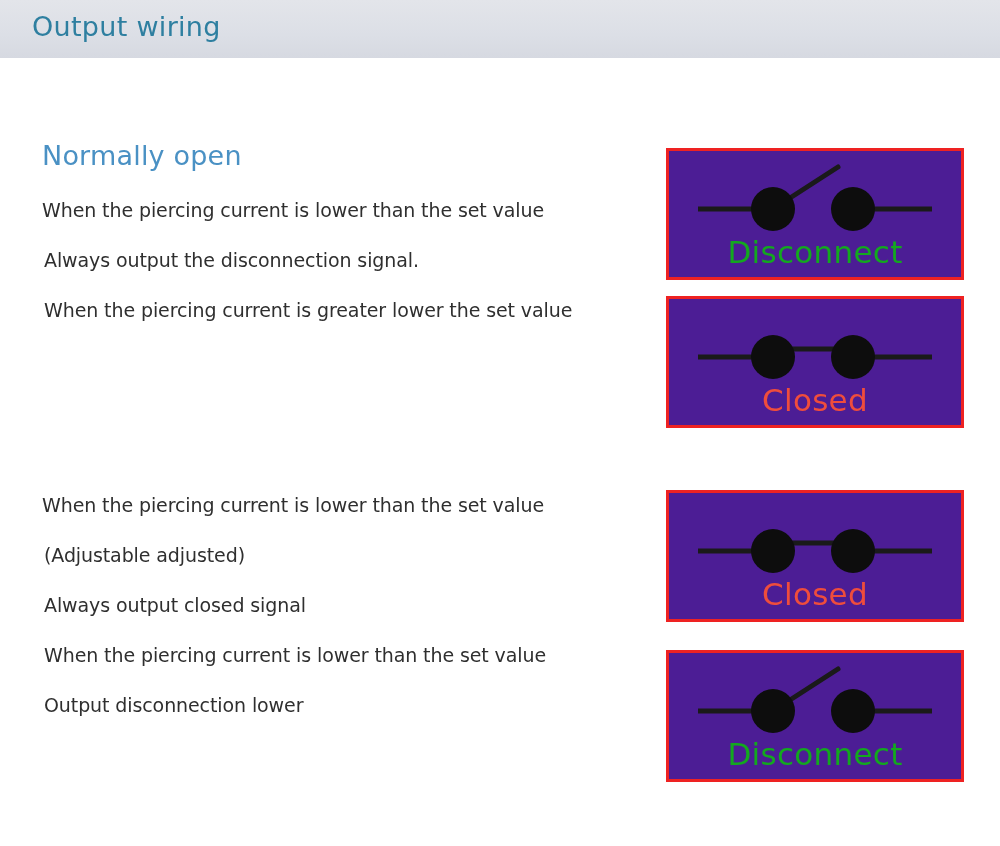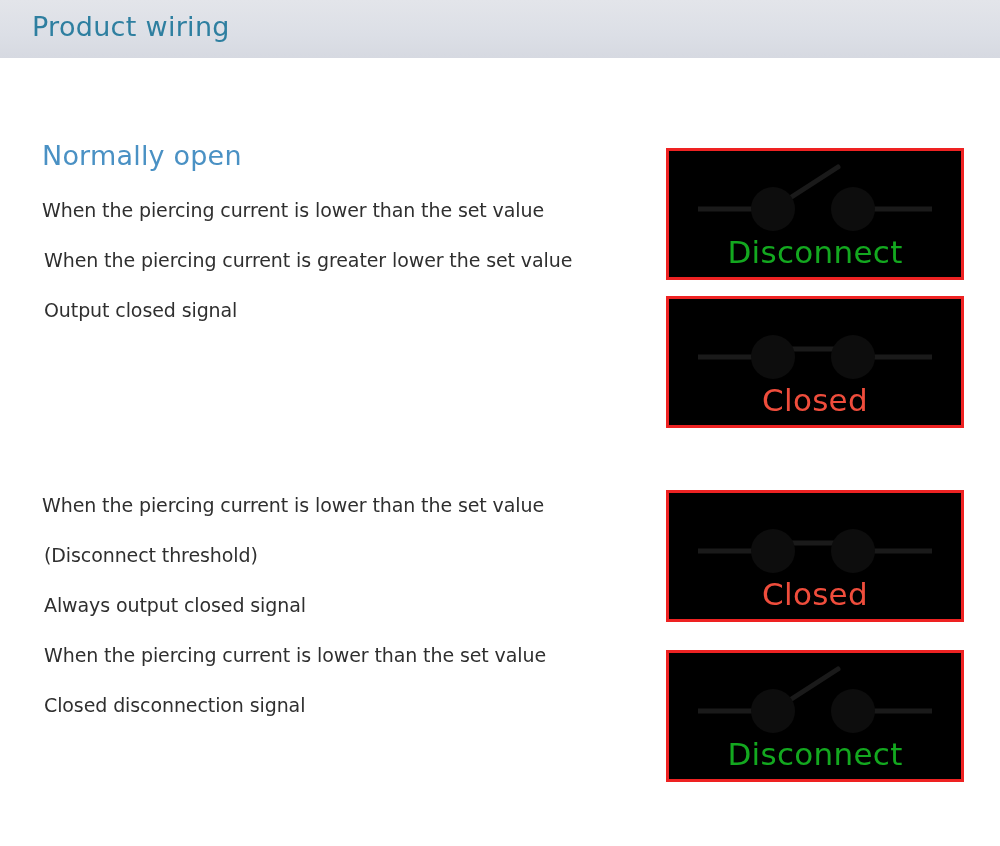--- a/index.html
+++ b/index.html
@@ -73,21 +73,21 @@
   }
   .para.indent { padding-left: 2px; }
 
   
   .diagram-box {
     position: absolute;
     left: 666px;
     width: 292px;
     height: 126px;
     border: 3px solid #ee2222;
-    background: #000000;
+    background: #4c1d95;
     box-sizing: content-box;
   }
   #box-1 { top: 90px; }
   #box-2 { top: 238px; }
   #box-3 { top: 432px; }
   #box-4 { top: 592px; }
 
   .switch-svg {
     position: absolute;
     left: 50%;
@@ -108,38 +108,38 @@
     letter-spacing: 0.3px;
     line-height: 38px;
   }
   .label-disconnect { color: #13a81f; }
   .label-closed     { color: #ef4d3c; }
 </style>
 </head>
 <body>
 
 <div id="header-bar">
-  <div id="page-title">Product wiring</div>
+  <div id="page-title">Output wiring</div>
 </div>
 
 <div id="content">
 
   <div class="text-column" id="section-open">
     <div class="section-heading">Normally open</div>
     <div class="para">When the piercing current is lower than the set value</div>
+    <div class="para indent">Always output the disconnection signal.</div>
     <div class="para indent">When the piercing current is greater lower the set value</div>
-    <div class="para indent">Output closed signal</div>
   </div>
 
   <div class="text-column" id="section-closed">
     <div class="para">When the piercing current is lower than the set value</div>
-    <div class="para indent">(Disconnect threshold)</div>
+    <div class="para indent">(Adjustable adjusted)</div>
     <div class="para indent">Always output closed signal</div>
     <div class="para indent">When the piercing current is lower than the set value</div>
-    <div class="para indent">Closed disconnection signal</div>
+    <div class="para indent">Output disconnection lower</div>
   </div>
 
   <div class="diagram-box" id="box-1">
     <svg class="switch-svg" width="250" height="74" viewBox="0 0 250 74">
       <line x1="8" y1="52" x2="68" y2="52" stroke="#1a1a1a" stroke-width="5"></line>
       <line x1="178" y1="52" x2="242" y2="52" stroke="#1a1a1a" stroke-width="5"></line>
       <line x1="86" y1="50" x2="148" y2="10" stroke="#1a1a1a" stroke-width="5" stroke-linecap="round"></line>
       <circle cx="83" cy="52" r="22" fill="#0d0d0d"></circle>
       <circle cx="163" cy="52" r="22" fill="#0d0d0d"></circle>
     </svg>

